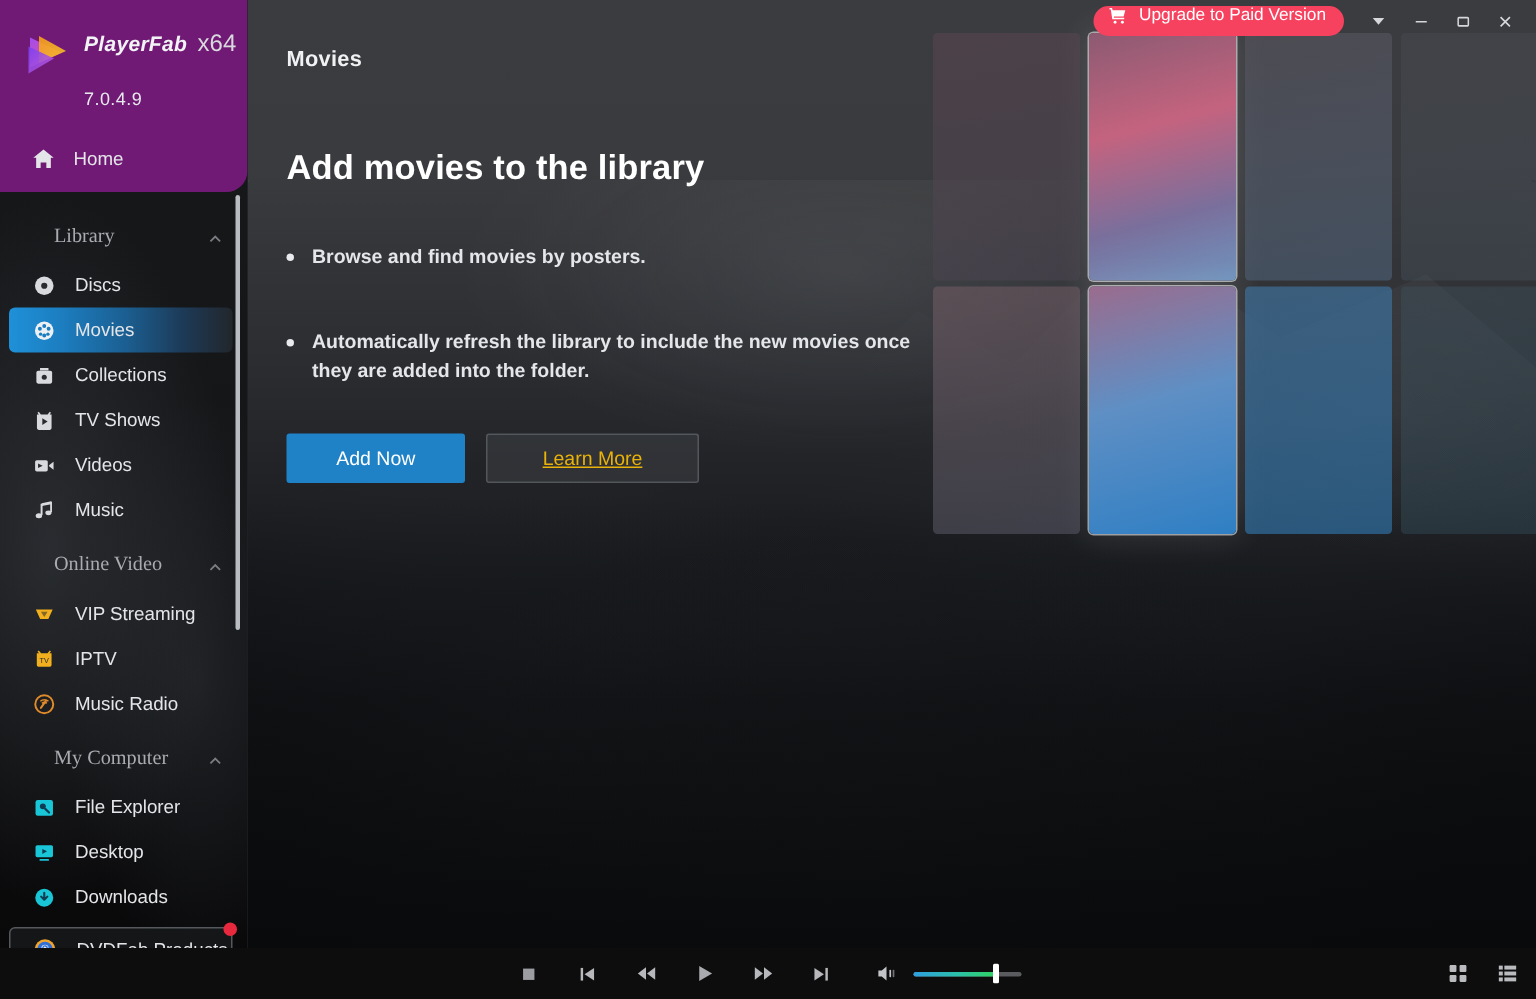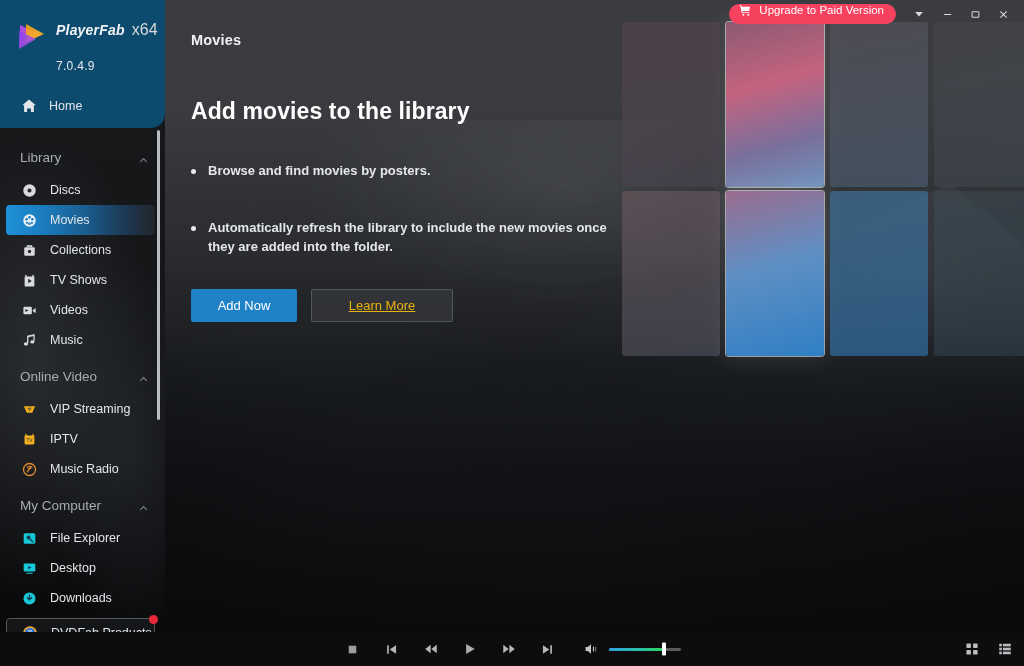--- a/index.html
+++ b/index.html
@@ -43,21 +43,21 @@
     background:
       linear-gradient(128deg, rgba(255,255,255,.045) 0 2px, rgba(0,0,0,0) 2px 10px),
       linear-gradient(-118deg, rgba(255,255,255,.035) 0 1px, rgba(0,0,0,0) 1px 13px),
       linear-gradient(148deg, rgba(255,255,255,.03) 0 1px, rgba(0,0,0,0) 1px 9px);
     mask-image: linear-gradient(180deg, rgba(0,0,0,.9) 0%, rgba(0,0,0,.75) 40%, rgba(0,0,0,.15) 80%, rgba(0,0,0,0) 100%);
     -webkit-mask-image: linear-gradient(180deg, rgba(0,0,0,.9) 0%, rgba(0,0,0,.75) 40%, rgba(0,0,0,.15) 80%, rgba(0,0,0,0) 100%);
   }
   .sidebar-top {
     position: relative; z-index: 2;
     height: 128px;
-    background: #0c4a6e;
+    background: #701a75;
     border-bottom-right-radius: 14px;
   }
   .brand { display: flex; align-items: flex-start; padding: 18px 0 0 14px; gap: 8px; }
   .brand-logo { width: 34px; height: 34px; flex: 0 0 34px; margin-top: 2px; }
   .brand-text { padding-top: 3px; }
   .brand-name-row { display: flex; align-items: baseline; gap: 7px; }
   .brand-name {
     font-size: 14px; font-weight: bold; font-style: italic;
     color: #f2f3f5; letter-spacing: .2px;
   }
@@ -68,21 +68,21 @@
     display: flex; align-items: center; gap: 12px;
     height: 30px; margin: 18px 0 0 0; padding-left: 20px;
   }
   .nav-home .ico { width: 17px; height: 17px; display: flex; align-items: center; justify-content: center; }
   .nav-home .lbl { font-size: 12.5px; color: #e3e5e8; }
 
   .sidebar-scroll { position: relative; z-index: 2; padding-top: 14px; }
 
   .group-head {
     display: flex; align-items: center; justify-content: space-between;
-    padding: 0 16px 0 20px; height: 30px; margin-bottom: 3px;
+    padding: 0 16px 0 36px; height: 30px; margin-bottom: 3px; font-family: Liberation Serif, serif;
   }
   .group-head .gtitle { font-size: 13.5px; color: #a8abb0; }
   .chev { width: 11px; height: 11px; opacity: .75; }
 
   .nav-item {
     position: relative;
     display: flex; align-items: center; gap: 12px;
     height: 30px; margin: 0 10px 0 6px;
     padding-left: 14px;
     border-radius: 4px;
@@ -163,21 +163,21 @@
   .bullet .dot {
     width: 5px; height: 5px; border-radius: 50%; background: #e8eaed;
     flex: 0 0 5px; margin-top: 7px;
   }
   .bullet .btext { font-size: 13px; color: #e4e6e9; line-height: 1.45; font-weight: bold; }
   .cta-row { display: flex; gap: 14px; margin-top: -6px; }
   .btn {
     height: 33px; display: flex; align-items: center; justify-content: center;
     font-size: 13px; border-radius: 2px; cursor: default;
   }
-  .btn-primary { width: 106px; background: #1f81c6; color: #ffffff; }
+  .btn-primary { width: 119px; background: #1f81c6; color: #ffffff; }
   .btn-ghost {
     width: 142px; background: rgba(70,72,76,.42);
     border: 1px solid rgba(160,165,172,.32); color: #eab308; text-decoration: underline;
   }
 
   
   .titlebar {
     position: absolute; top: 0; right: 0; height: 28px;
     display: flex; align-items: center; gap: 2px;
     padding-right: 8px; z-index: 20;

